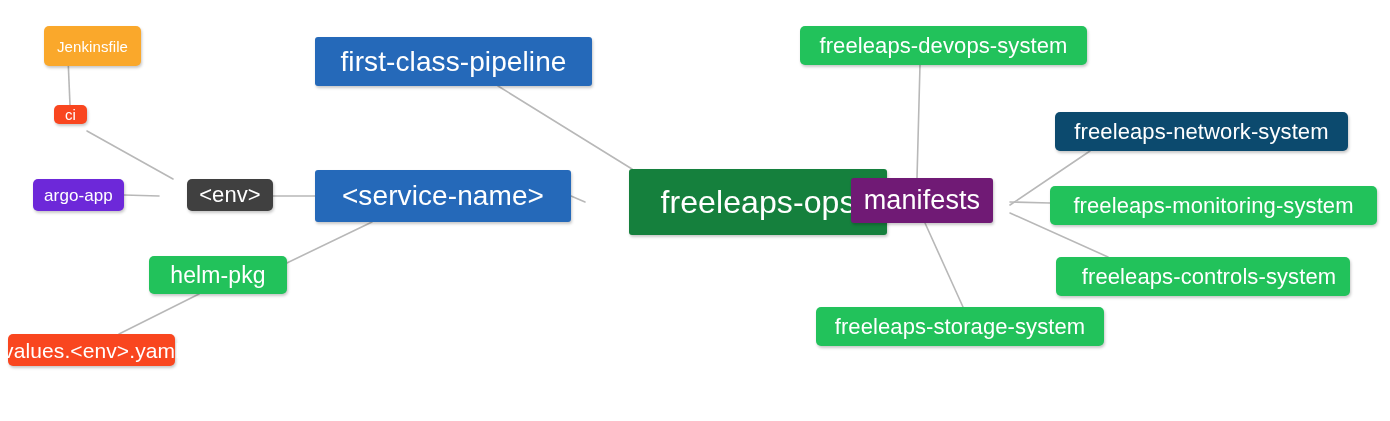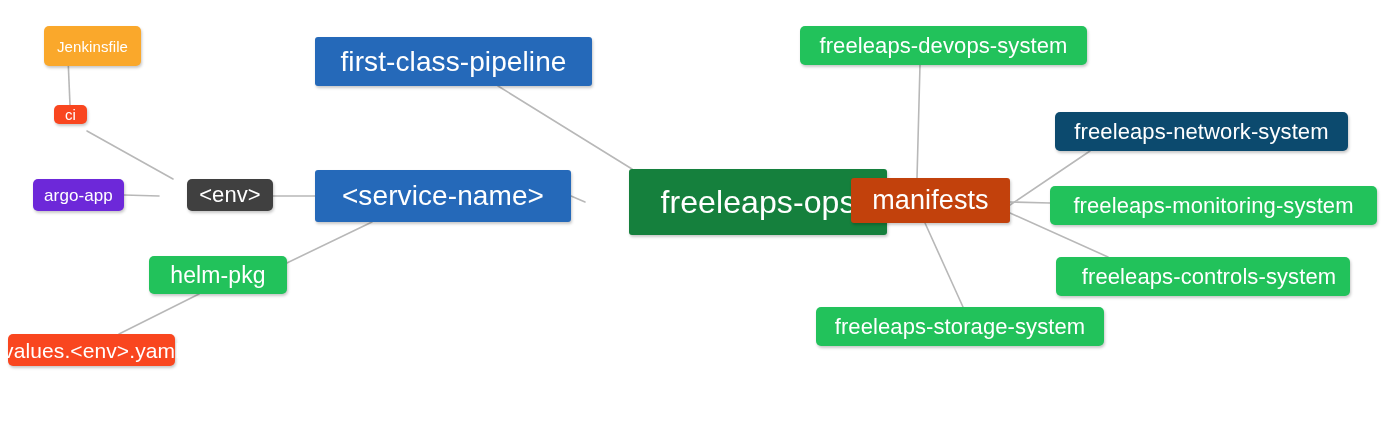--- a/index.html
+++ b/index.html
@@ -65,21 +65,21 @@
       <line x1="917" y1="178" x2="920" y2="65" stroke="#b8b8b8" stroke-width="1.6" stroke-linecap="round"></line>
       <line x1="1010" y1="205" x2="1090" y2="151" stroke="#b8b8b8" stroke-width="1.6" stroke-linecap="round"></line>
       <line x1="1010" y1="202" x2="1050" y2="203" stroke="#b8b8b8" stroke-width="1.6" stroke-linecap="round"></line>
       <line x1="1010" y1="213" x2="1108" y2="257" stroke="#b8b8b8" stroke-width="1.6" stroke-linecap="round"></line>
       <line x1="925" y1="223" x2="963" y2="307" stroke="#b8b8b8" stroke-width="1.6" stroke-linecap="round"></line>
     </svg>
   <div id="node-layer">
       <div class="node root" style="left: 585px; top: 169px; width: 258px; height: 66px; background: #15803d; font-size: 32px; margin-left: 44px;">freeleaps-ops</div>
       <div class="node lvl1" style="left: 315px; top: 37px; width: 277px; height: 49px; background: rgb(37, 105, 185); font-size: 28px;">first-class-pipeline</div>
       <div class="node lvl1" style="left: 315px; top: 170px; width: 256px; height: 52px; background: rgb(37, 105, 185); font-size: 28px; text-align: right;">&lt;service-name&gt;</div>
-      <div class="node lvl1" style="left: 851px; top: 178px; width: 159px; height: 45px; background: #c2410c; font-size: 27px;">manifests</div>
+      <div class="node lvl1" style="left: 851px; top: 178px; width: 142px; height: 45px; background: #701a75; font-size: 27px;">manifests</div>
       <div class="node lvl2" style="left: 159px; top: 179px; width: 86px; height: 32px; background: #404040; font-size: 22px; margin-left: 28px;">&lt;env&gt;</div>
       <div class="node lvl2" style="left: 149px; top: 256px; width: 138px; height: 38px; background: rgb(34, 194, 91); font-size: 23px;">helm-pkg</div>
       <div class="node lvl3" style="left: 54px; top: 105px; width: 33px; height: 19px; background: rgb(249, 70, 31); font-size: 15px;">ci</div>
       <div class="node lvl3" style="left: 2px; top: 26px; width: 97px; height: 40px; background: rgb(250, 168, 43); font-size: 15px; margin-left: 42px;">Jenkinsfile</div>
       <div class="node lvl3" style="left: 33px; top: 179px; width: 91px; height: 32px; background: #6d28d9; font-size: 17px;">argo-app</div>
       <div class="node lvl3" style="left: 8px; top: 334px; width: 167px; height: 32px; background: rgb(249, 70, 31); font-size: 21px;">values.&lt;env&gt;.yaml</div>
       <div class="node lvl2" style="left: 800px; top: 26px; width: 287px; height: 39px; background: rgb(34, 194, 91); font-size: 22px;">freeleaps-devops-system</div>
       <div class="node lvl2" style="left: 1055px; top: 112px; width: 293px; height: 39px; background: #0c4a6e; font-size: 22px;">freeleaps-network-system</div>
       <div class="node lvl2" style="left: 1050px; top: 186px; width: 327px; height: 39px; background: rgb(34, 194, 91); font-size: 22px;">freeleaps-monitoring-system</div>
       <div class="node lvl2" style="left: 1056px; top: 257px; width: 294px; height: 39px; background: rgb(34, 194, 91); font-size: 22px; padding-left: 12px;">freeleaps-controls-system</div>

